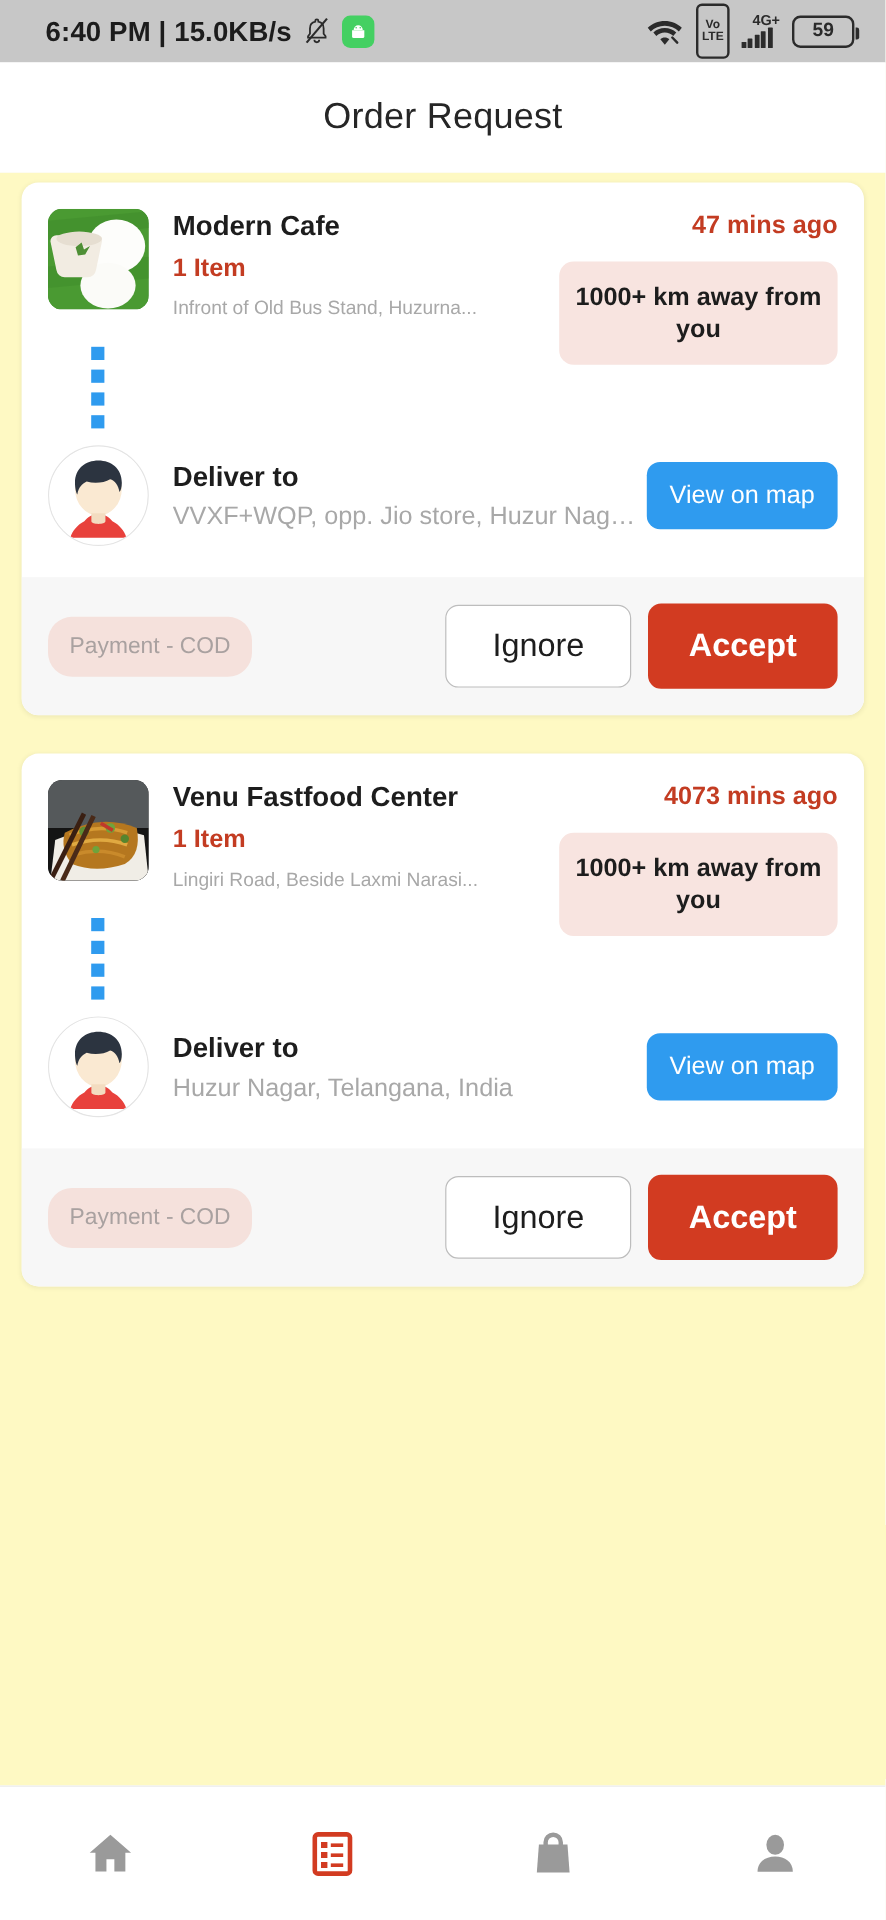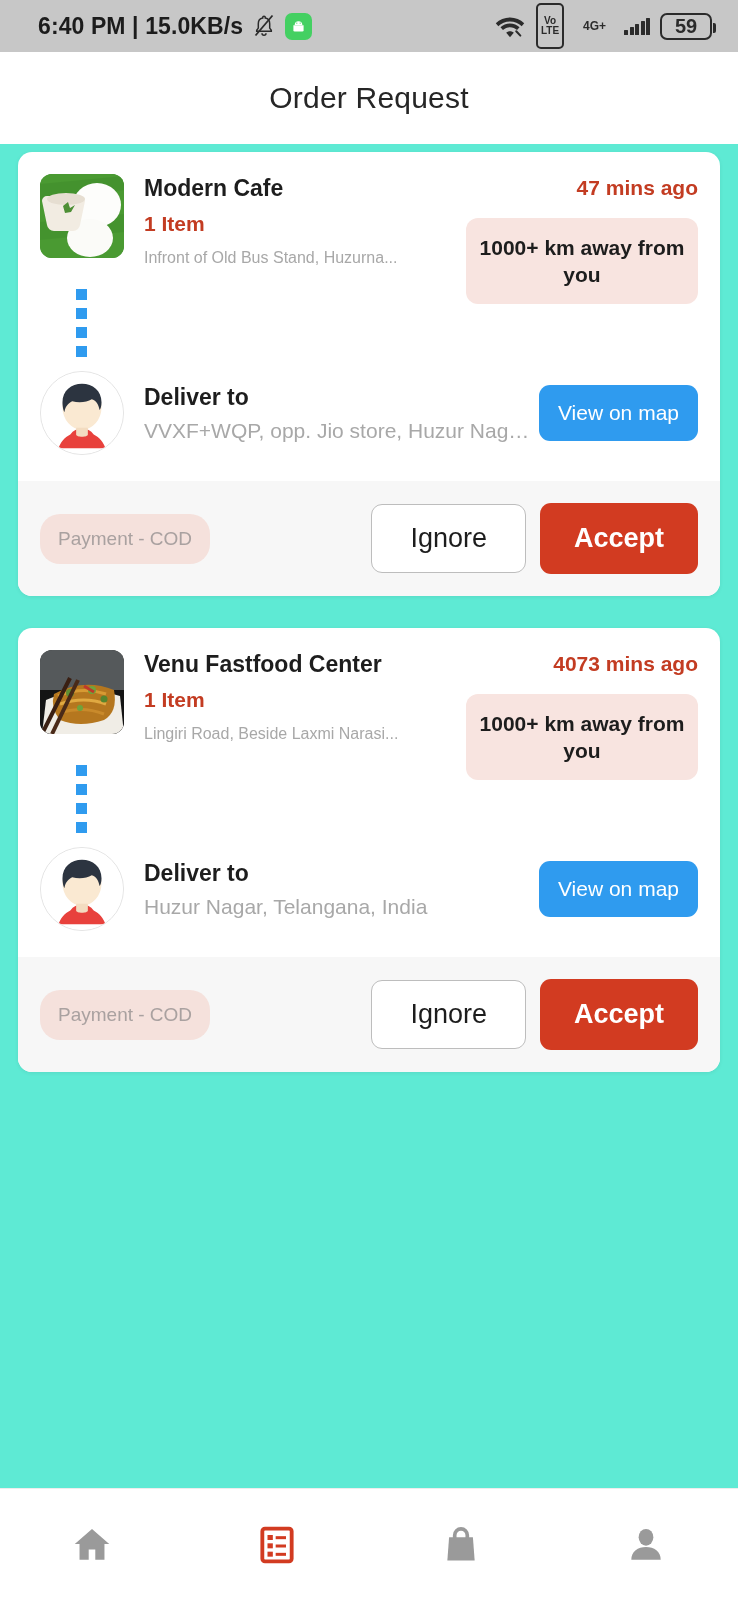--- a/index.html
+++ b/index.html
@@ -24,43 +24,43 @@
   .icon-mute svg, .sb-right svg { display: block; }
   .greenapp {
     width: 27px; height: 27px; background: #44d062; border-radius: 7px;
     display: flex; align-items: center; justify-content: center;
   }
   .volte {
     border: 2.4px solid #2b2b2b; border-radius: 5px; width: 28px; height: 46px;
     display: flex; flex-direction: column; align-items: center; justify-content: center;
     font-size: 10px; font-weight: bold; line-height: 10px; color: #2b2b2b;
   }
-  .netgroup { display: flex; flex-direction: row; align-items: center; gap: 18px; }
+  .netgroup { display: flex; flex-direction: column; align-items: flex-start; gap: 0px; }
   .net-label { font-size: 12px; font-weight: bold; line-height: 11px; color: #2b2b2b; margin-left: 9px;}
   .bars { display: flex; align-items: flex-end; gap: 1.5px; height: 17px; }
   .bars i { display: block; width: 4px; background: #2b2b2b; border-radius: .5px; }
   .battery {
     width: 52px; height: 27px; border: 2.4px solid #2b2b2b; border-radius: 7px;
     display: flex; align-items: center; justify-content: center;
-    font-size: 20px; font-weight: bold; color: #2b2b2b; position: relative;
+    font-size: 16px; font-weight: bold; color: #2b2b2b; position: relative;
   }
   .battery::after {
     content: ""; position: absolute; right: -6px; top: 8px;
     width: 3px; height: 10px; background: #2b2b2b; border-radius: 0 2px 2px 0;
   }
 
   
   .appbar {
     background: #ffffff; flex: 0 0 92px;
     display: flex; align-items: center; justify-content: center;
   }
   .appbar-title { font-size: 30px; color: #262626; font-weight: normal; letter-spacing: .2px; }
 
   
-  .content { flex: 1 1 auto; background: #5eead4; padding: 8px 18px 0 18px; overflow: hidden; }
+  .content { flex: 1 1 auto; background: #fef9c3; padding: 8px 18px 0 18px; overflow: hidden; }
 
   .card {
     background: #ffffff; border-radius: 14px; margin-bottom: 32px;
     box-shadow: 0 1px 4px rgba(0,0,0,.07);
     overflow: hidden;
   }
   .card-body { padding: 22px 22px 0 22px; position: relative; }
 
   .vendor-row { display: flex; align-items: flex-start; }
   .thumb {

